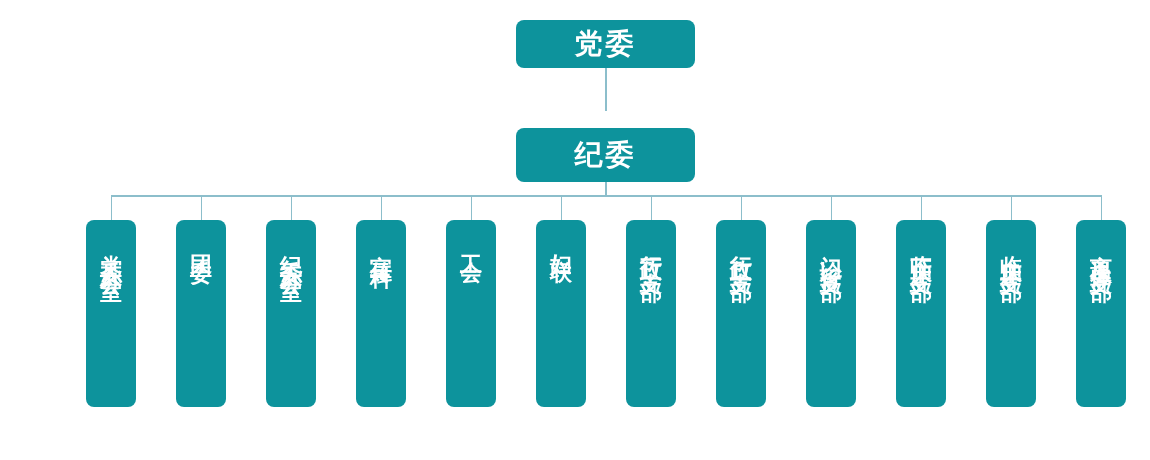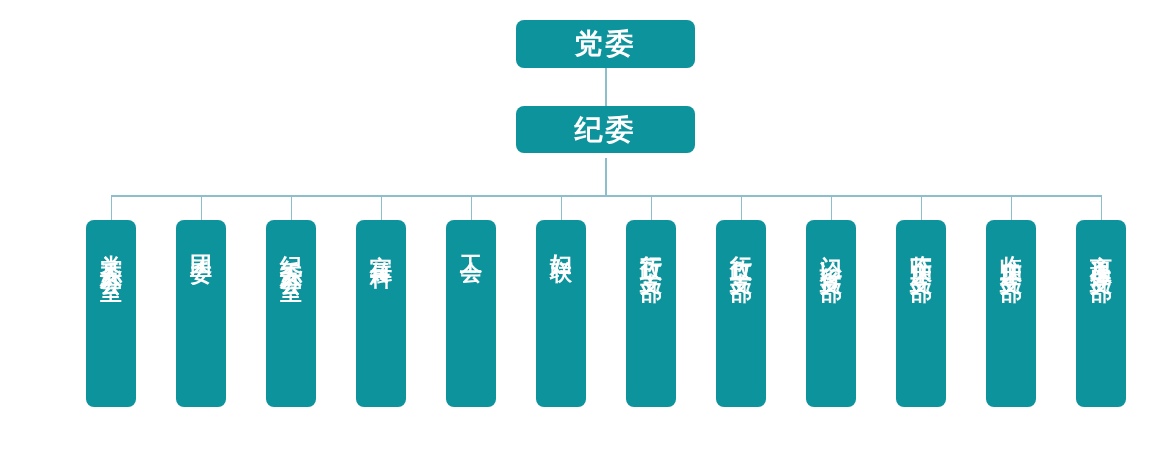--- a/index.html
+++ b/index.html
@@ -28,21 +28,21 @@
     width: 179px;
     height: 48px;
     display: flex;
     align-items: center;
     justify-content: center;
     font-size: 28px;
     font-weight: bold;
     letter-spacing: 3px;
   }
   .root-node   { top: 20px;  }
-  .second-node { top: 106px; height: 47px; }
+  .second-node { top: 128px; height: 54px; }
   .branch-box {
     top: 220px;
     width: 50px;
     height: 187px;
     display: flex;
     justify-content: center;
     align-items: flex-start;
     padding-top: 17px;
   }
   .branch-label {

